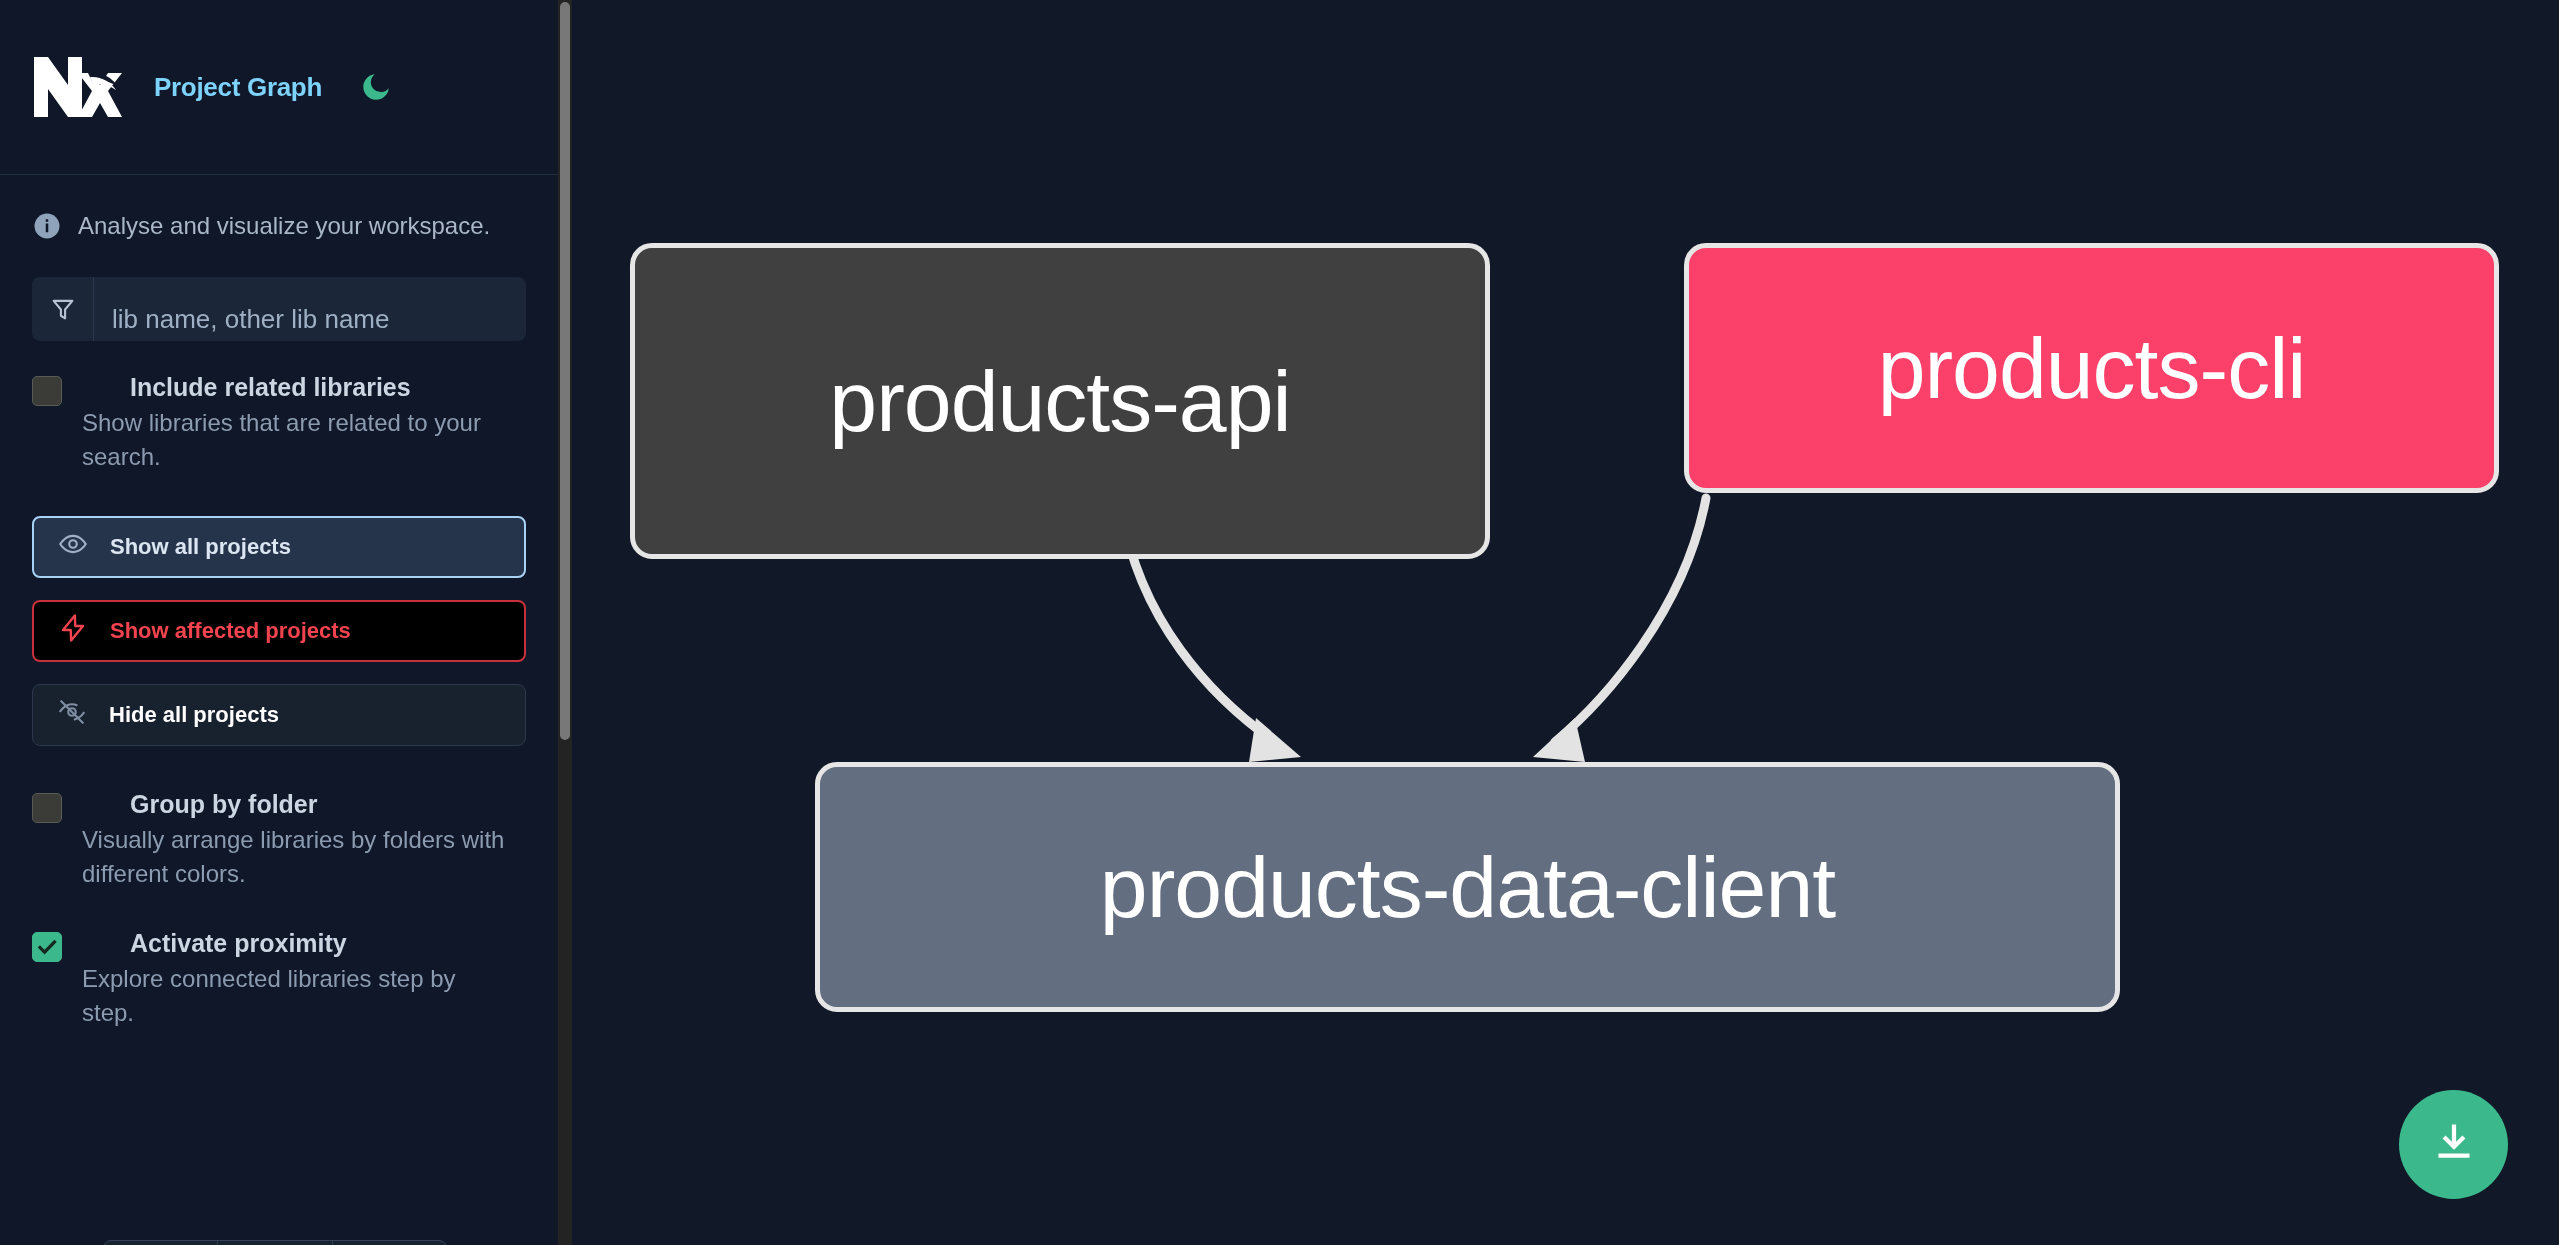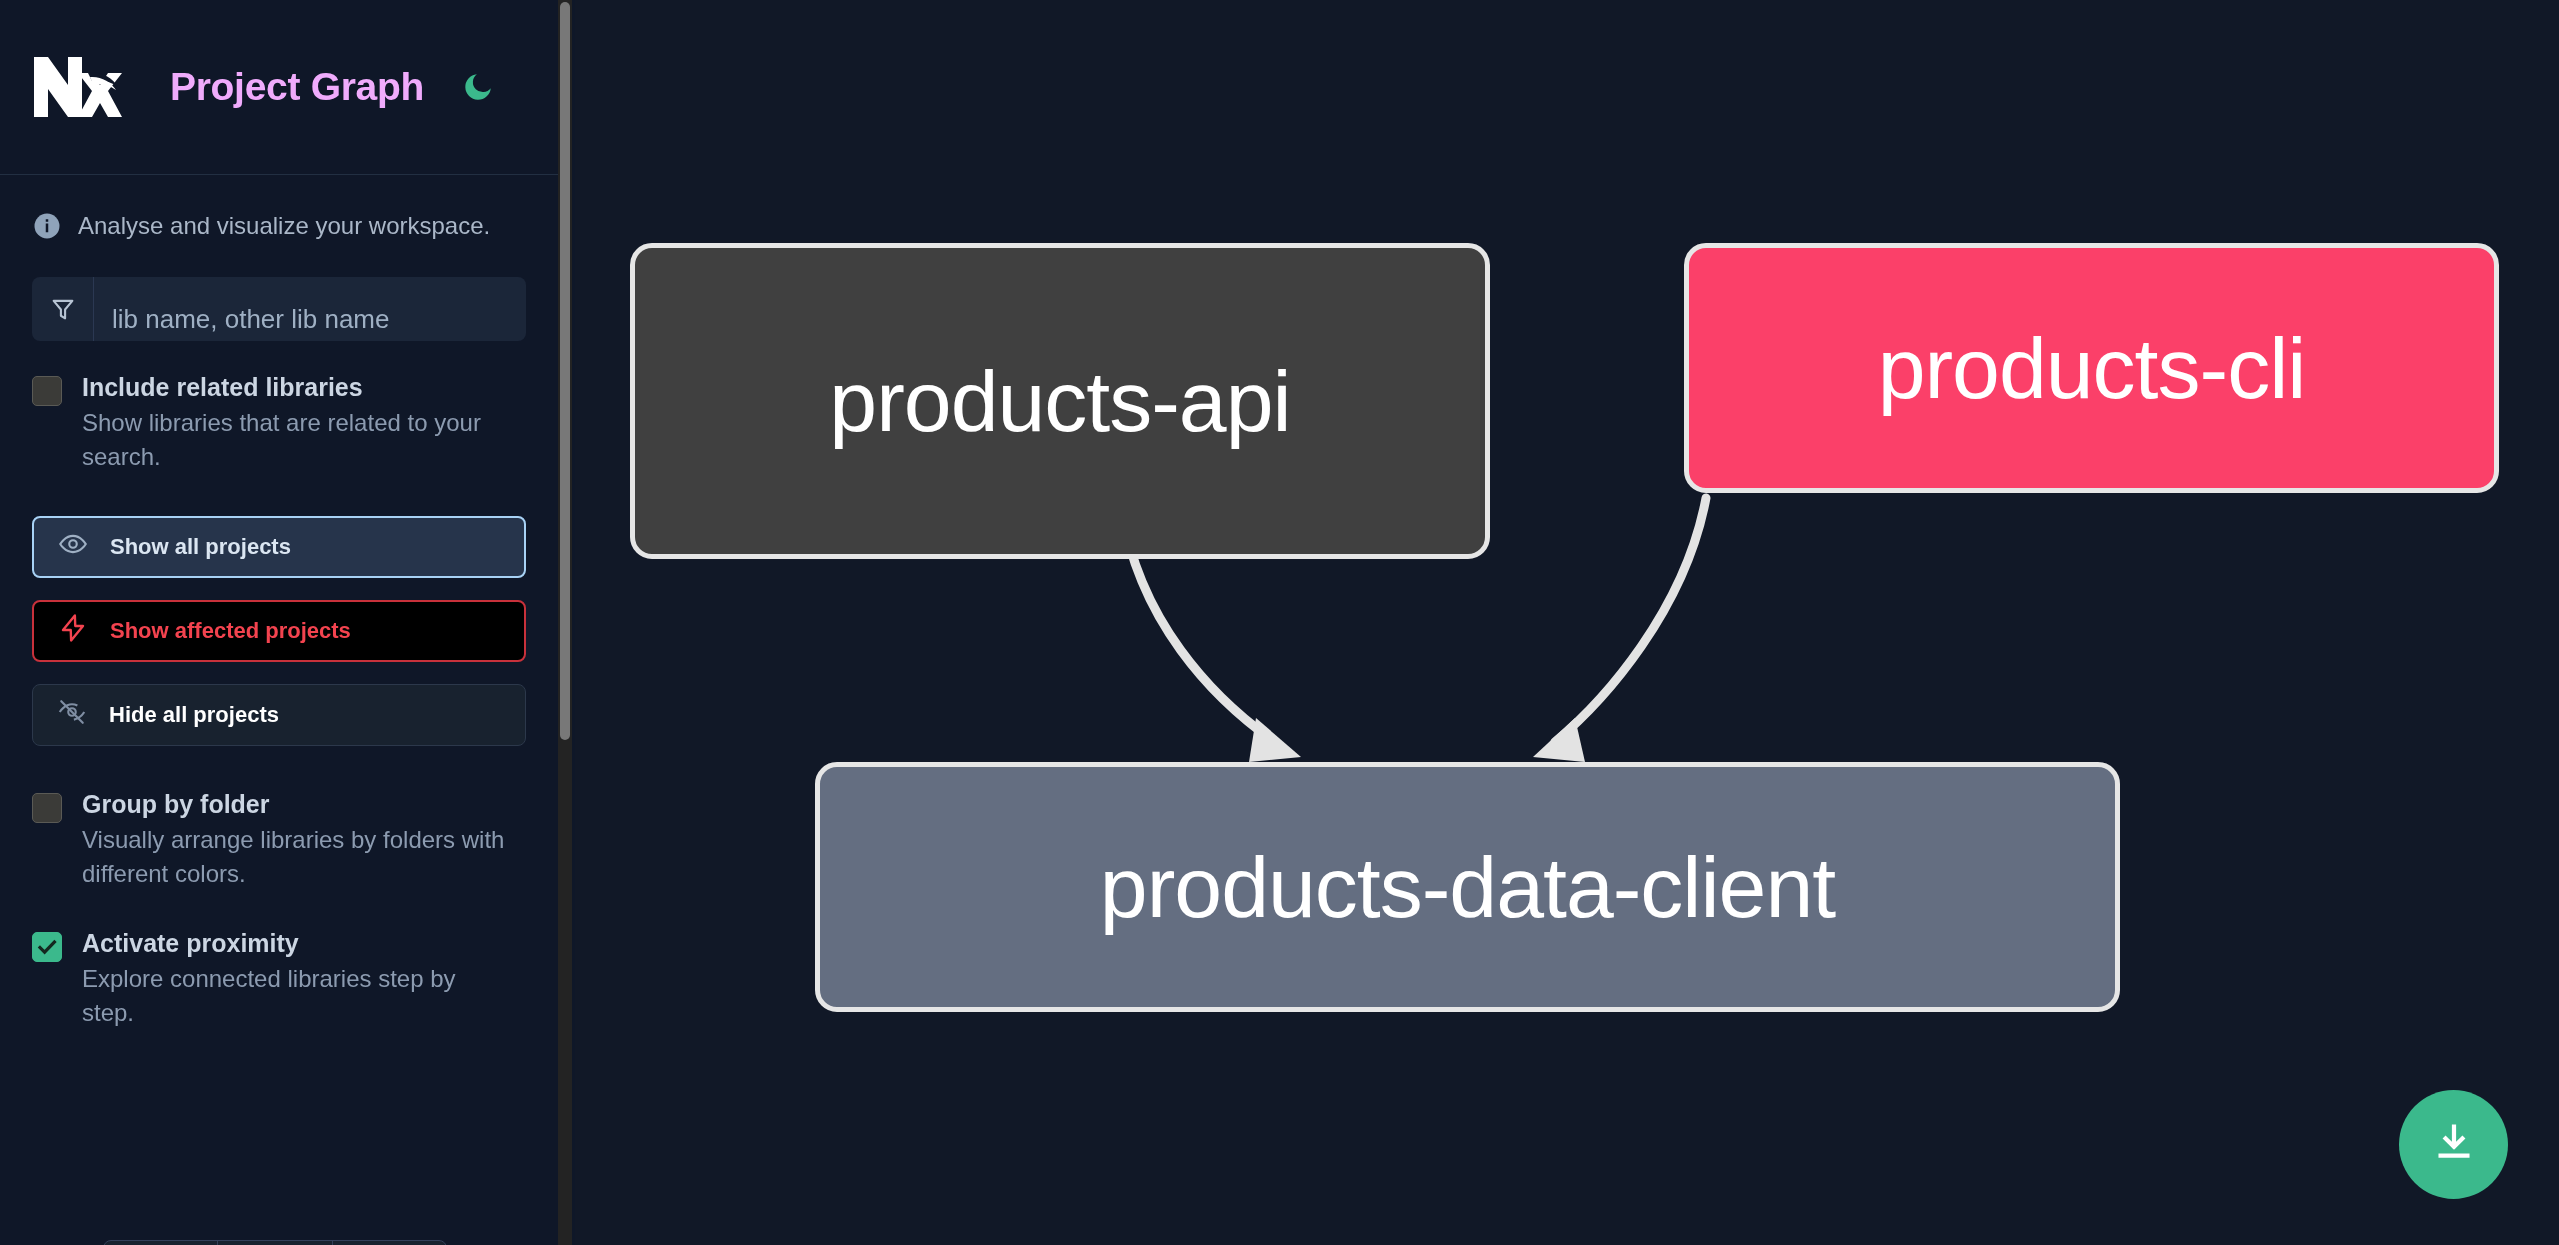--- a/index.html
+++ b/index.html
@@ -22,22 +22,22 @@
   .sidebar-inner { position: absolute; inset: 0 17px 0 0; }
 
   .sb-header {
     height: 175px;
     display: flex; align-items: center;
     padding-left: 32px;
     border-bottom: 1px solid #222f42;
   }
   .nx-logo { width: 94px; height: 64px; flex: 0 0 auto; }
   .app-title {
-    margin-left: 44px;
-    font-size: 39px; font-weight: 700; color: #f0abfc;
+    margin-left: 28px;
+    font-size: 26px; font-weight: 700; color: #7dd3fc;
     letter-spacing: -0.3px; white-space: nowrap;
   }
   .moon-btn {
     margin-left: 32px; width: 44px; height: 44px;
     display: flex; align-items: center; justify-content: center;
     cursor: pointer;
   }
 
   .sb-tagline {
     display: flex; align-items: center; gap: 16px;
@@ -73,21 +73,21 @@
 
   .check-row { display: flex; padding: 32px 32px 0 32px; gap: 20px; }
   .cb {
     width: 30px; height: 30px; flex: 0 0 30px; margin-top: 3px;
     border-radius: 5px; cursor: pointer;
     display: flex; align-items: center; justify-content: center;
   }
   .cb.off { background: #3b3b38; border: 1px solid #5a5a55; }
   .cb.on  { background: #3bb98c; border: 1px solid #3bb98c; }
   .check-txt { display: flex; flex-direction: column; }
-  .check-title { font-size: 25px; font-weight: 700; color: #ccd6e3; line-height: 1.15; }
+  .check-title { font-size: 25px; font-weight: 700; color: #ccd6e3; line-height: 1.15; margin-left: 48px; }
   .check-desc  { font-size: 24px; color: #8c9bb0; line-height: 1.42; margin-top: 4px; max-width: 430px; }
 
   .btn-stack { padding: 42px 32px 0 32px; display: flex; flex-direction: column; gap: 22px; }
   .sb-btn {
     display: flex; align-items: center; gap: 22px;
     height: 62px; padding: 0 24px;
     border-radius: 8px; cursor: pointer;
     font-size: 22px; font-weight: 700;
     background: transparent;
     font-family: "Liberation Sans", sans-serif;

